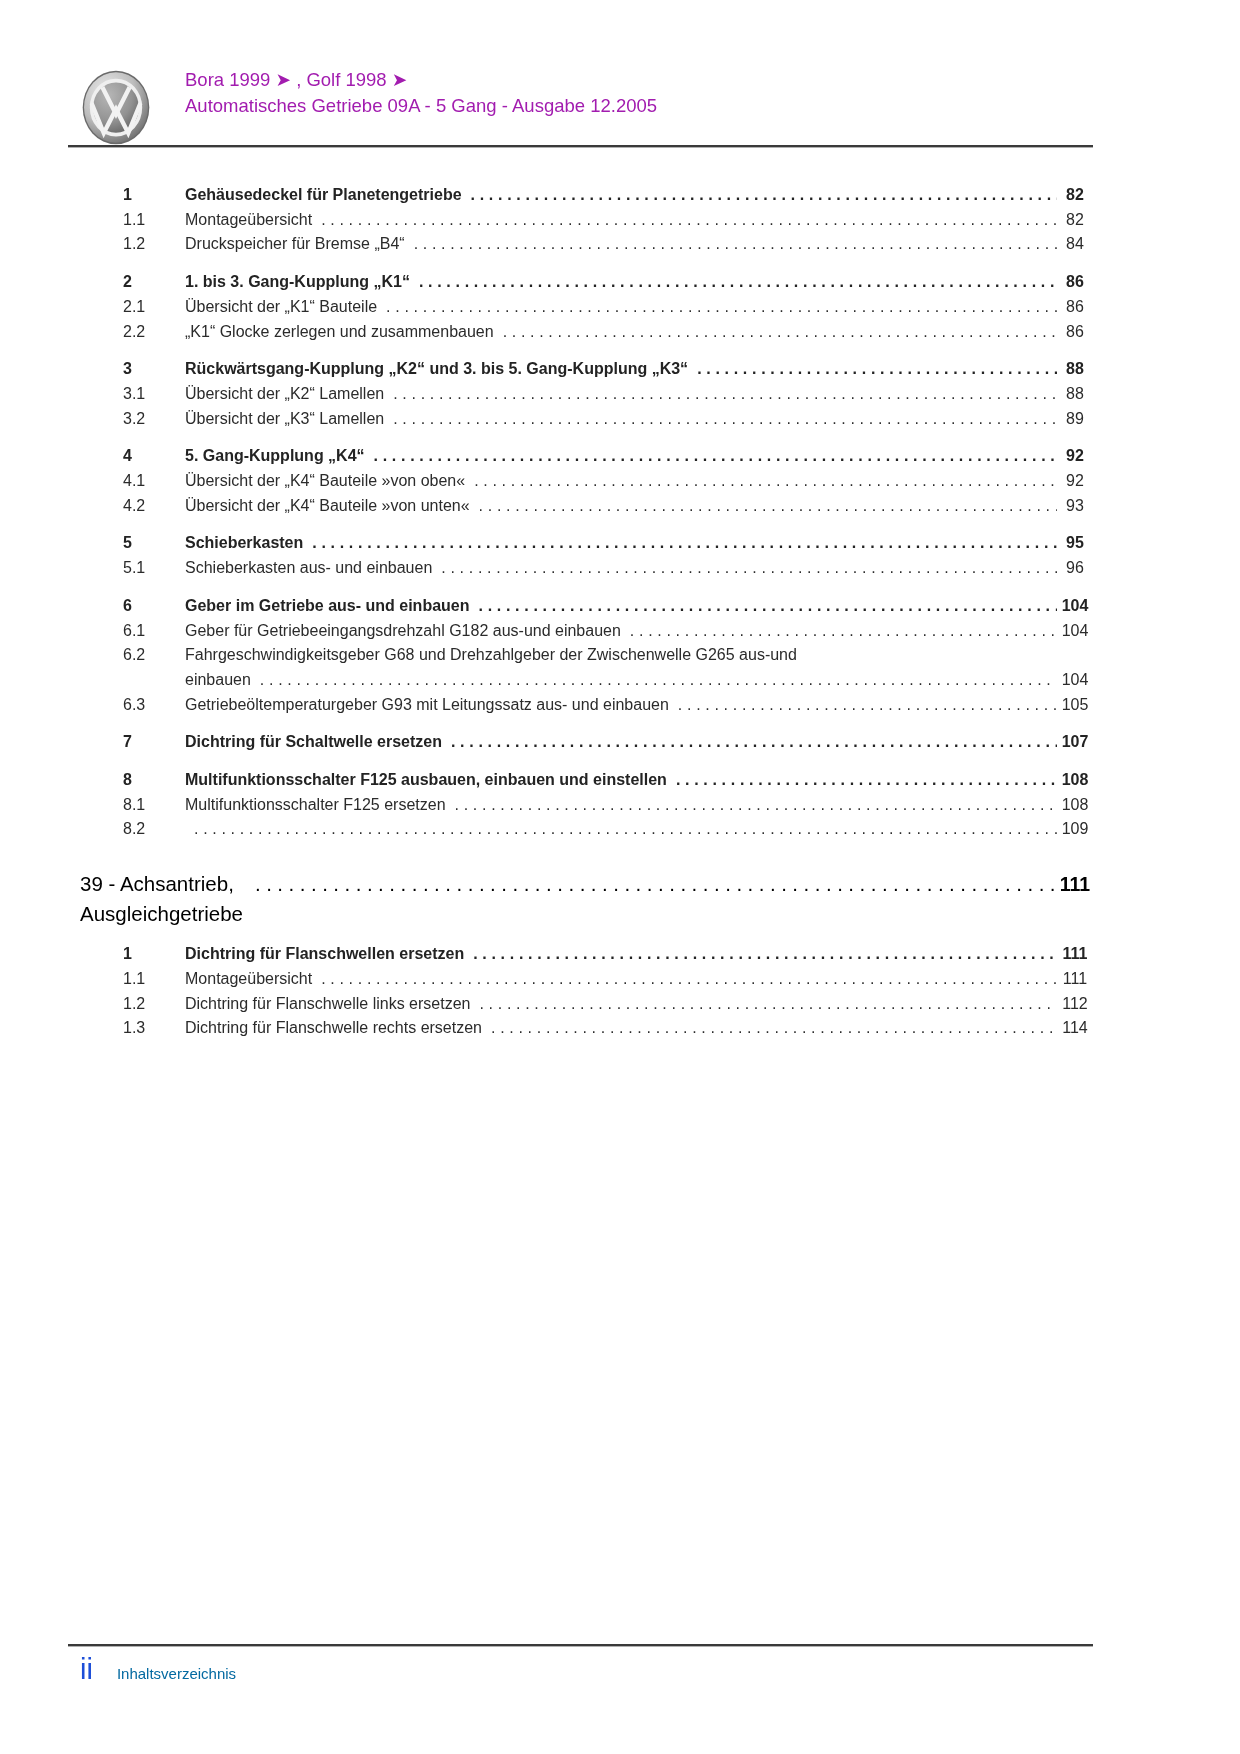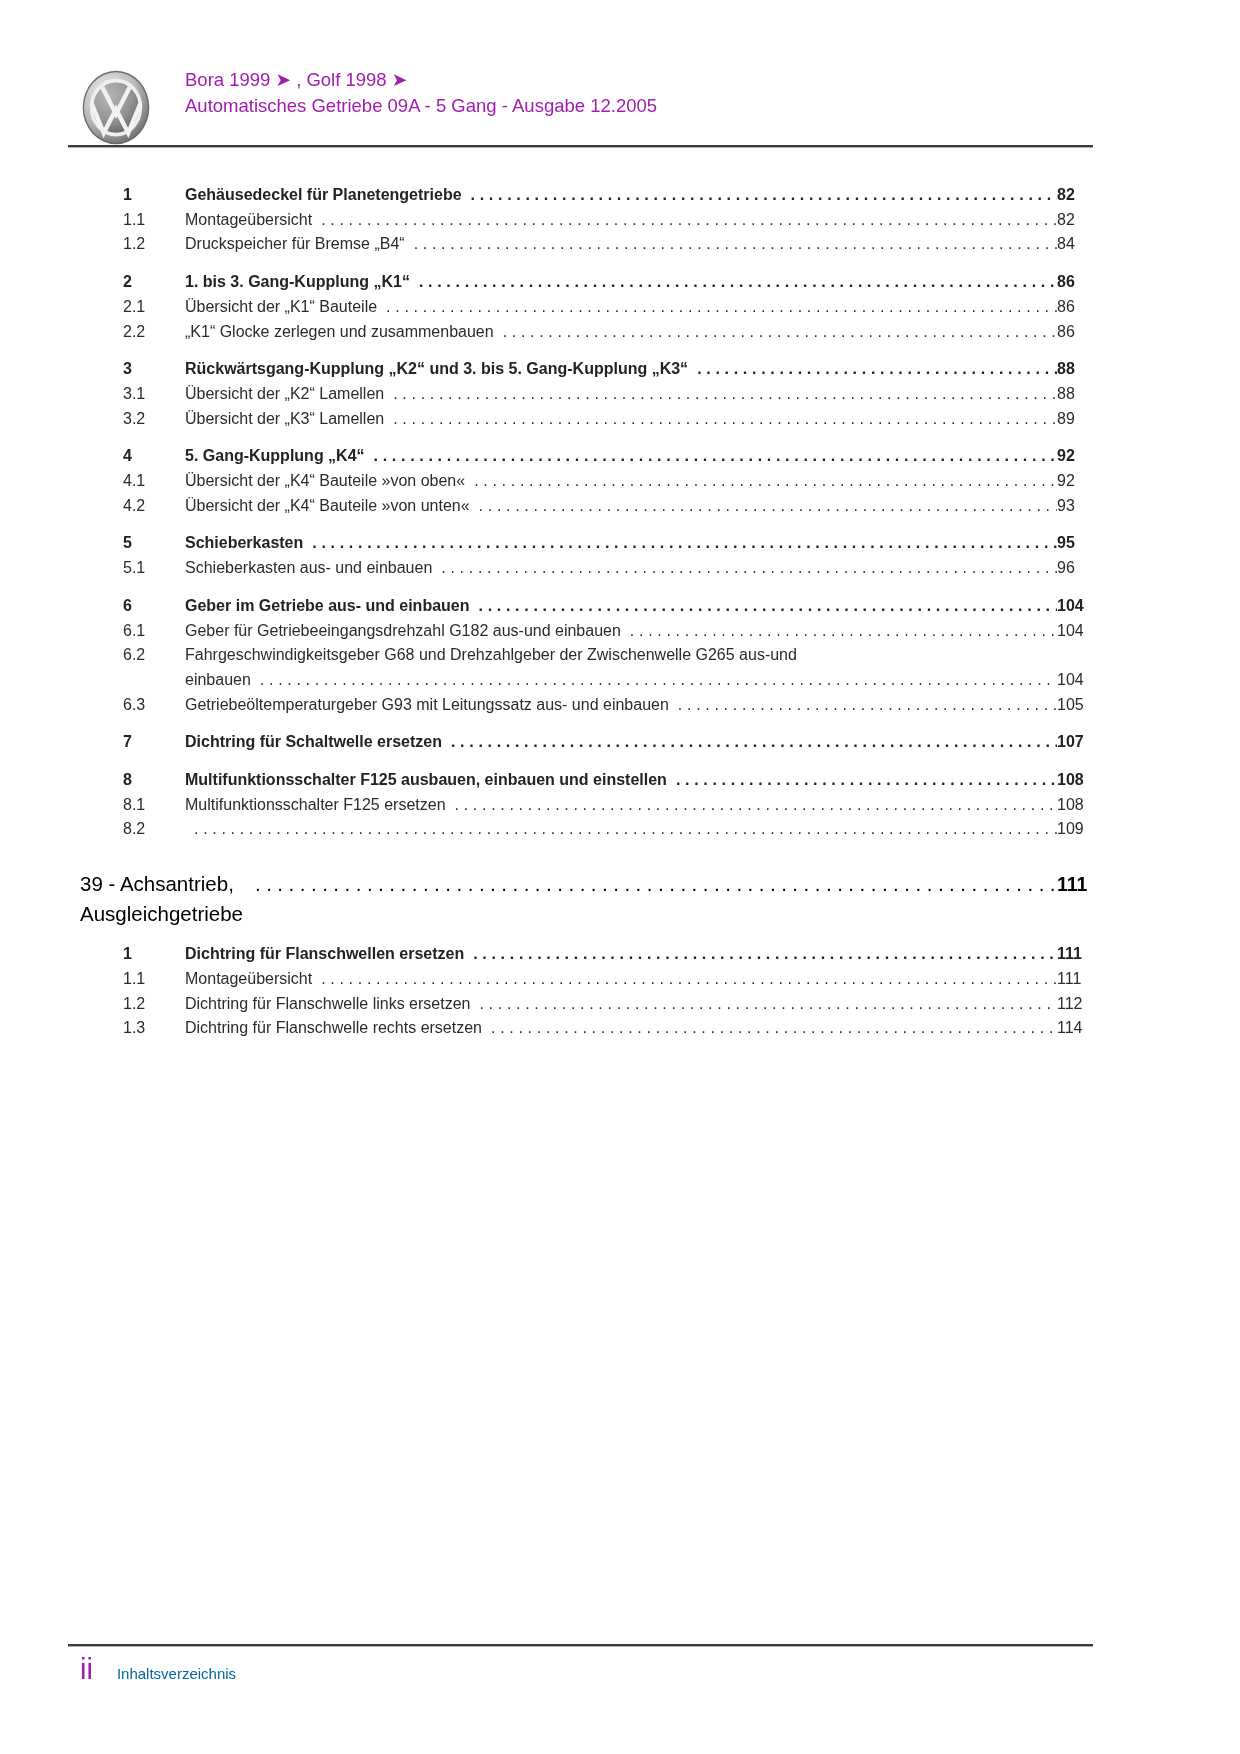--- a/index.html
+++ b/index.html
@@ -39,37 +39,37 @@
   .toc-row .num { flex:none; width:62px; }
   .toc-row .title { flex:none; white-space:nowrap; }
   .leader {
     flex:1 1 auto; overflow:hidden; white-space:nowrap;
     padding:0 14px 0 9px; min-width:0;
   }
   .leader::after {
     content:"..................................................................................................................................................................";
     letter-spacing:4.7px;
   }
-  .page-num { flex:none; min-width:36px; text-align:left; }
+  .page-num { flex:none; min-width:36px; text-align:center; }
 
   .chapter-row {
     display:flex; align-items:baseline;
     margin-top:27px; padding-left:12px;
     font-size:20.5px; line-height:30px; color:#000000;
   }
   .chapter-row .leader { padding:0 6px 0 12px; }
   .chapter-row .leader::after { letter-spacing:5.5px; }
   .chapter-row .page-num { font-weight:bold; font-size:19.5px; }
 
   
   .footer {
     position:absolute; left:80px; top:1652px;
     display:flex; align-items:baseline;
   }
-  .footer .roman { font-size:29px; line-height:34px; color:#a21caf; }
+  .footer .roman { font-size:29px; line-height:34px; color:#1d4ed8; }
   .footer .label { font-size:15px; margin-left:24px; color:#0369a1; }
 </style>
 </head>
 <body>
 
 <div class="page">
 
   <svg class="logo" viewBox="0 0 100 100" preserveAspectRatio="none" aria-hidden="true">
     <defs>
       <radialGradient id="rim" cx="35%" cy="28%" r="80%">

